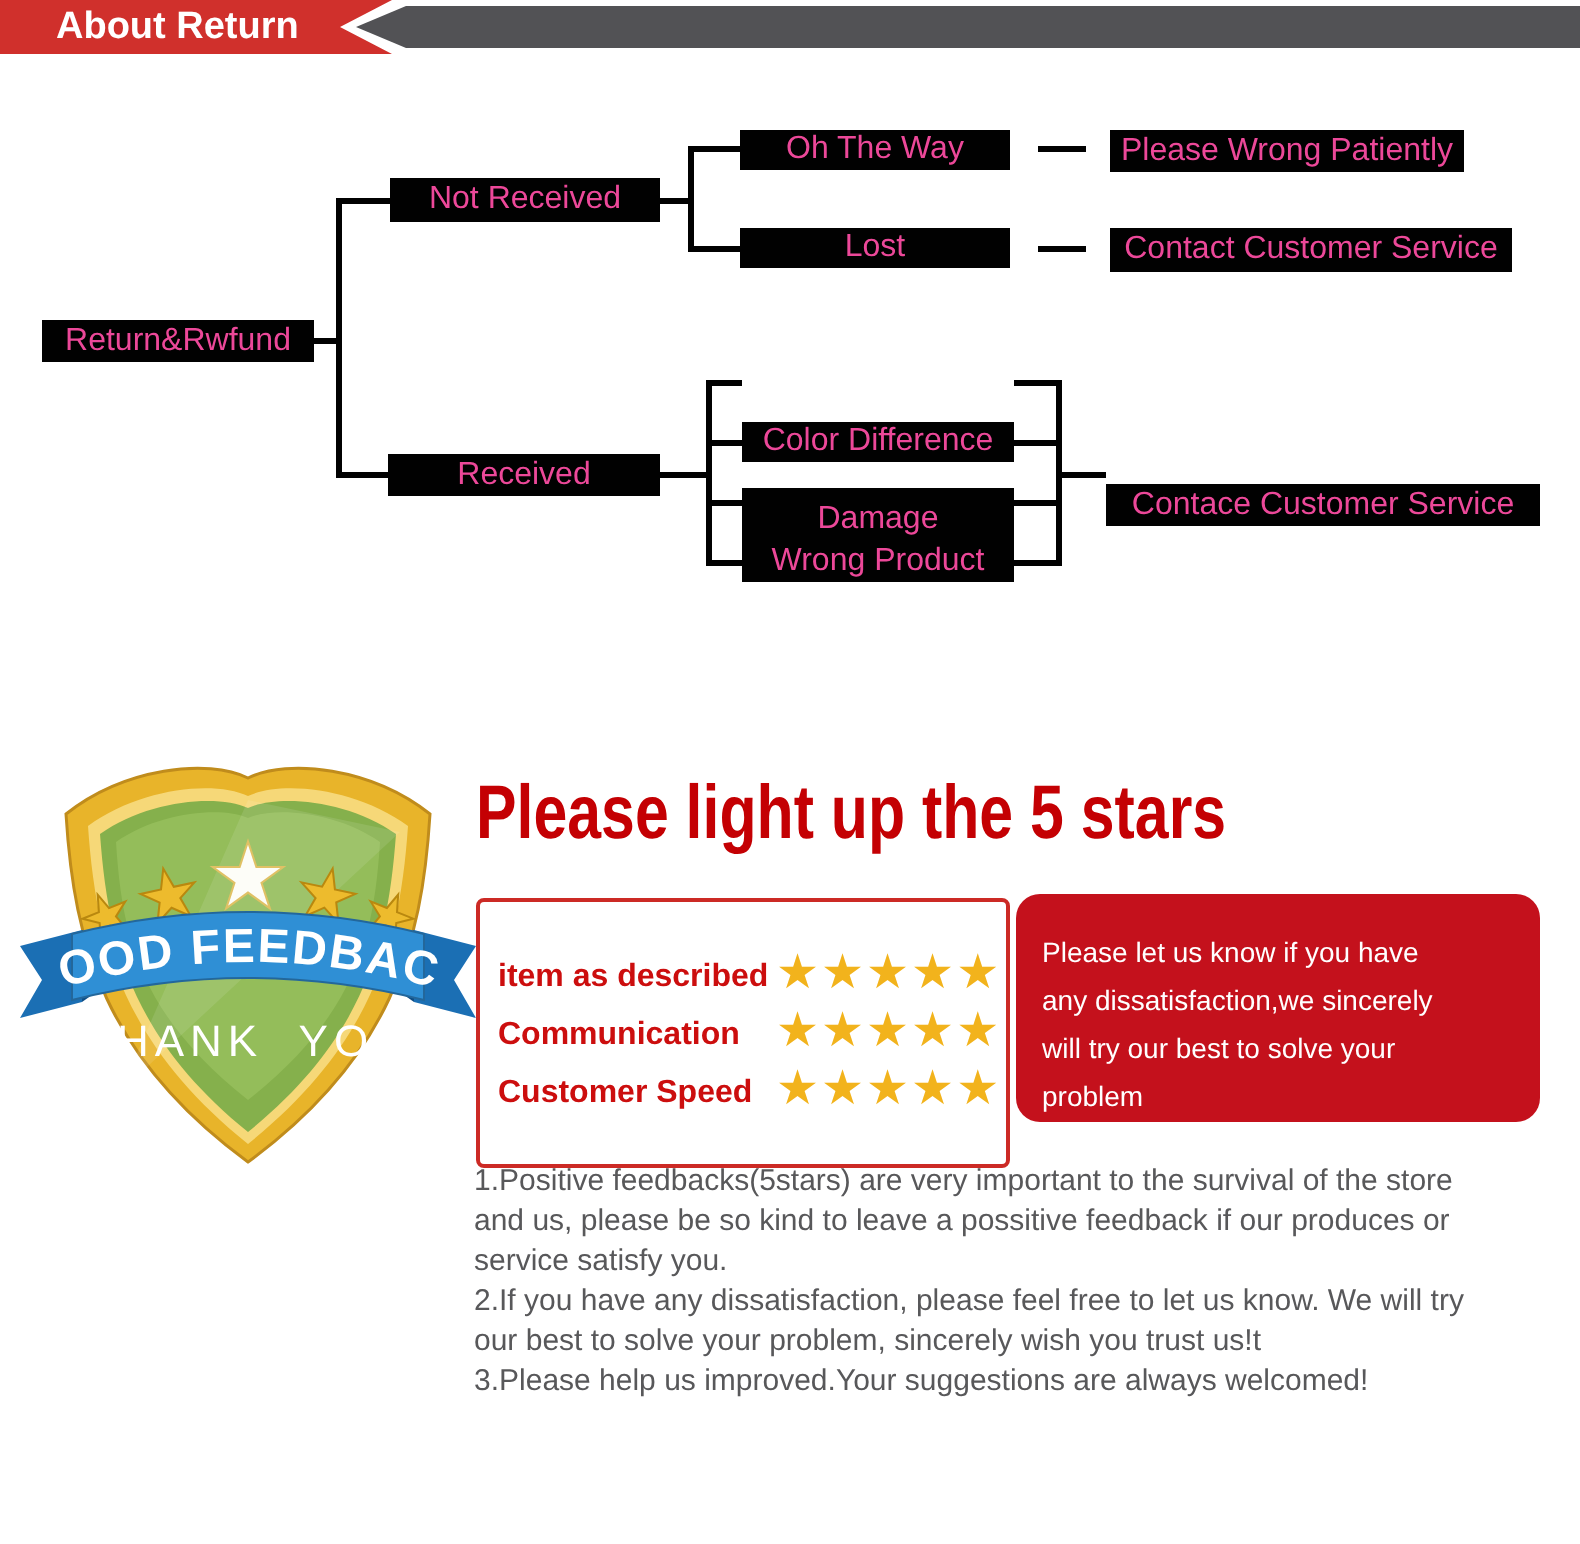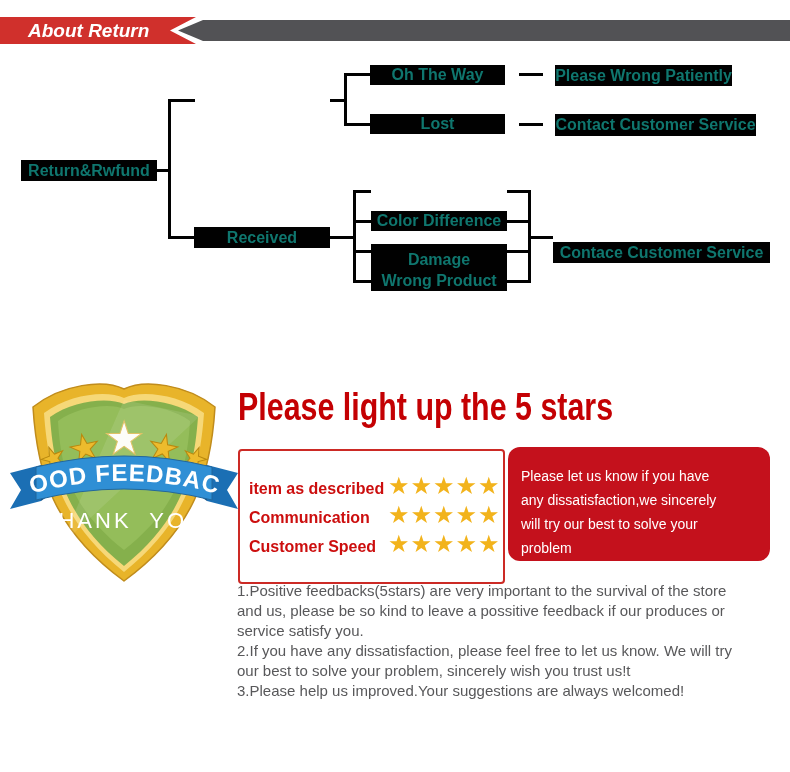--- a/index.html
+++ b/index.html
@@ -7,26 +7,26 @@
         font-family:"Liberation Sans",sans-serif;}
 
   
   .banner{position:absolute;left:0;width:790px;height:27px;}
   .banner .red{position:absolute;left:0;top:0;width:196px;height:27px;background:#D0302C;
     clip-path:polygon(0 0,196px 0,170px 13.5px,196px 27px,0 27px);}
   .banner .gray{position:absolute;left:178px;top:3px;width:612px;height:21px;background:#525255;
     clip-path:polygon(25px 0,100% 0,100% 100%,25px 100%,0 50%);}
   .banner .title{position:absolute;left:28px;top:0;height:27px;line-height:27px;
     color:#fff;font-size:19px;font-weight:bold;}
-  #banner-about{top:17px;font-style:italic;}
+  #banner-about{top:0;}
   #banner-feedback{top:325px;}
 
   
-  .fc-node{position:absolute;background:#010101;color:#0f766e;font-size:16px;
-    text-align:center;display:flex;align-items:center;justify-content:center;white-space:nowrap;font-weight:bold;}
+  .fc-node{position:absolute;background:#010101;color:#ec4899;font-size:16px;
+    text-align:center;display:flex;align-items:center;justify-content:center;white-space:nowrap;}
   .fc-line{position:absolute;background:#010101;}
 
   #n-root{left:21px;top:160px;width:136px;height:21px;}
   #n-notrec{left:195px;top:89px;width:135px;height:22px;}
   #n-ohway{left:370px;top:65px;width:135px;height:20px;}
   #n-wait{left:555px;top:65px;width:177px;height:21px;}
   #n-lost{left:370px;top:114px;width:135px;height:20px;}
   #n-contact{left:555px;top:114px;width:201px;height:22px;}
   #n-received{left:194px;top:227px;width:136px;height:21px;}
   #n-size{left:371px;top:181px;width:136px;height:21px;}
@@ -60,20 +60,21 @@
 
 <div class="page">
 
   <div class="banner" id="banner-about">
     <div class="red"></div>
     <div class="gray"></div>
     <div class="title">About Return</div>
   </div>
 
   <div class="fc-node" id="n-root">Return&amp;Rwfund</div>
+  <div class="fc-node" id="n-notrec">Not Received</div>
   <div class="fc-node" id="n-ohway">Oh The Way</div>
   <div class="fc-node" id="n-wait">Please Wrong Patiently</div>
   <div class="fc-node" id="n-lost">Lost</div>
   <div class="fc-node" id="n-contact">Contact Customer Service</div>
   <div class="fc-node" id="n-received">Received</div>
   <div class="fc-node" id="n-colordiff">Color Difference</div>
   <div class="fc-node" id="n-damage">Damage</div>
   <div class="fc-node" id="n-wrong">Wrong Product</div>
   <div class="fc-node" id="n-contace">Contace Customer Service</div>
 

